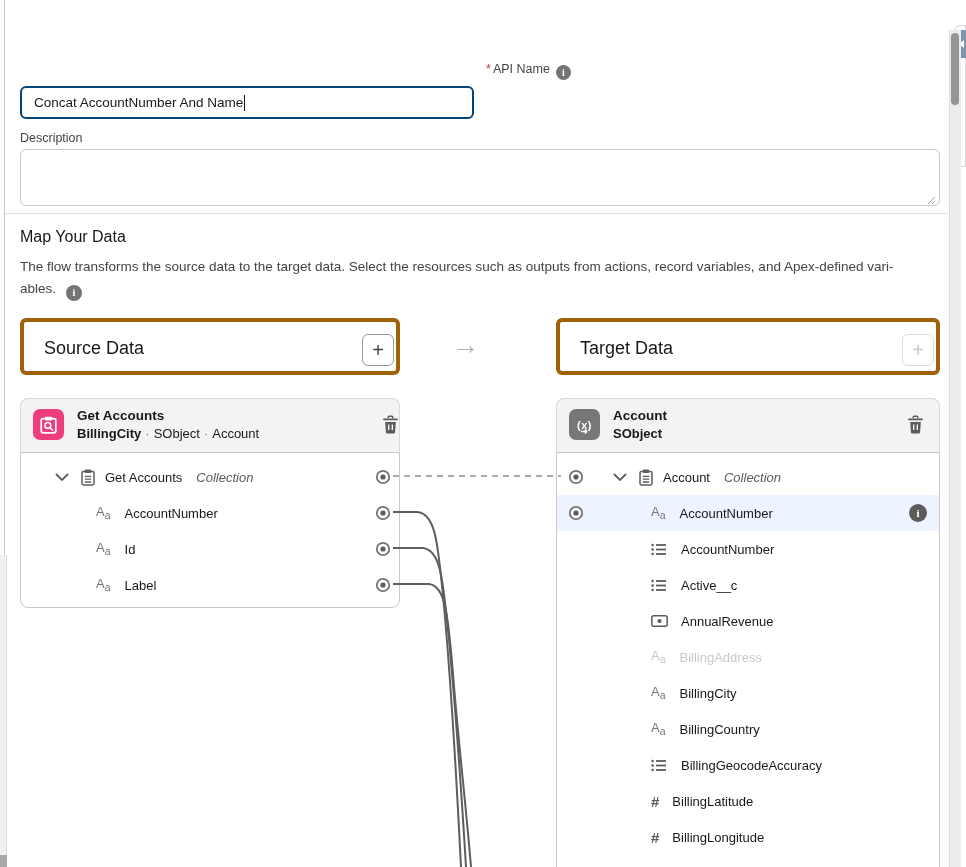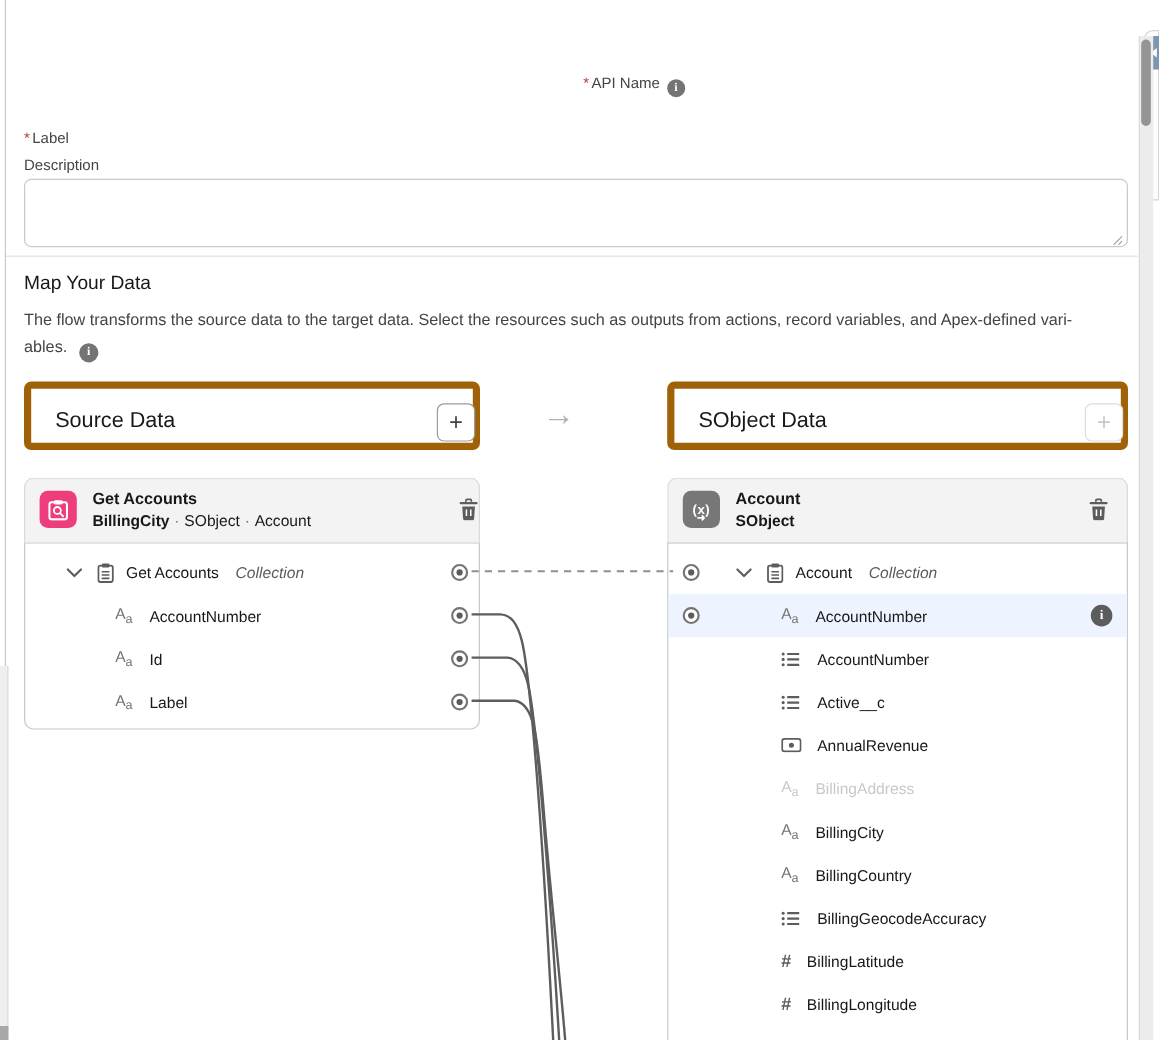--- a/index.html
+++ b/index.html
@@ -25,21 +25,21 @@
   .textarea { position:absolute; left:20px; top:149px; width:920px; height:57px; border:1px solid #c9c9c9; border-radius:6px; resize:none; font-family:"Liberation Sans",sans-serif; font-size:13.5px; padding:6px 10px; outline:none; }
   .resize-grip { position:absolute; left:926px; top:195px; width:10px; height:10px; pointer-events:none; }
   .info-badge { display:inline-flex; align-items:center; justify-content:center; width:15px; height:15px; border-radius:50%; background:#747474; color:#fff; font-size:10px; font-weight:bold; font-family:"Liberation Serif",serif; vertical-align:-3px; margin-left:6px; }
 
   .divider { position:absolute; left:5px; top:213px; width:943px; height:1px; background:#e0e0e0; }
 
   .section-title { position:absolute; left:20px; top:228px; font-size:16px; font-weight:500; color:#181818; }
   .section-help { position:absolute; left:20px; top:256px; width:910px; font-size:13.5px; color:#444; line-height:22px; }
 
   
-  .panel-box { position:absolute; top:318px; height:57px; background:#fff; border:6px solid #a16207; border-radius:6px; }
+  .panel-box { position:absolute; top:318px; height:57px; background:#fff; border:4px solid #a16207; border-radius:6px; }
   .panel-title { position:absolute; left:20px; top:16px; font-size:18px; color:#181818; }
   .add-btn { position:absolute; top:12px; width:32px; height:32px; border-radius:6px; background:#fff; border:1px solid #9b9b9b; color:#444; font-size:20px; font-weight:300; line-height:28px; text-align:center; cursor:pointer; }
   .add-btn.disabled { border-color:#dcdcdc; color:#c9c9c9; }
 
   .flow-arrow { position:absolute; left:452px; top:330px; font-size:27px; color:#b3b3b3; }
 
   
   .res-card { position:absolute; top:398px; height:54px; background:#f3f3f3; border:1px solid #d9d9d9; border-bottom:none; border-radius:8px 8px 0 0; }
   .res-icon { position:absolute; left:12px; top:10px; width:31px; height:31px; border-radius:7px; display:flex; align-items:center; justify-content:center; }
   .res-title { position:absolute; left:56px; top:9px; font-size:13.5px; font-weight:bold; color:#181818; }
@@ -76,20 +76,24 @@
 </style>
 </head>
 <body>
 
 <div id="app">
 
 
   <div class="field-label" style="left:20px; top:62px;margin-top:46px;">
     <span class="req">*</span><span>Label</span>
   </div>
+  <div class="input focused" style="left:20px; top:86px; width:454px; display:flex; align-items:center;">
+    <span>Concat AccountNumber And Name</span>
+      <span style="display:inline-block;width:1px;height:16px;background:#181818;margin-left:1px;"></span>
+  </div>
 
   <div class="field-label" style="left:486px; top:62px;">
     <span class="req">*</span><span>API Name</span><span class="info-badge">i</span>
   </div>
 
   <div class="field-label" style="left:20px; top:131px;">Description</div>
   <textarea class="textarea" style=""></textarea>
   <svg class="resize-grip" viewBox="0 0 10 10">
       <g stroke="#a0a0a0" stroke-width="1">
         <path d="M2 9 L9 2"></path>
@@ -107,21 +111,21 @@
   </div>
 
   <div class="panel-box" style="left:20px; width:380px;">
     <div class="panel-title">Source Data</div>
     <button class="add-btn" style="left:338px;">+</button>
   </div>
 
   <div class="flow-arrow">→</div>
 
   <div class="panel-box" style="left:556px; width:384px;">
-    <div class="panel-title">SObject Data</div>
+    <div class="panel-title">Target Data</div>
     <button class="add-btn disabled" style="left:342px;">+</button>
   </div>
 
   <div class="res-card" style="left:20px; width:380px;">
     <div class="res-icon" style="background:#ee3d7c;">
       <svg width="17" height="18" viewBox="0 0 17 18">
         <rect x="1.2" y="2.6" width="14.6" height="14.2" rx="2" fill="none" stroke="#fff" stroke-width="1.7"></rect>
         <rect x="4.7" y="0.8" width="7.6" height="3.6" rx="1.4" fill="#fff"></rect>
         <circle cx="7.8" cy="9.4" r="2.9" fill="none" stroke="#fff" stroke-width="1.5"></circle>
         <path d="M10 11.6 L12.6 14.2" stroke="#fff" stroke-width="1.5" stroke-linecap="round"></path>

